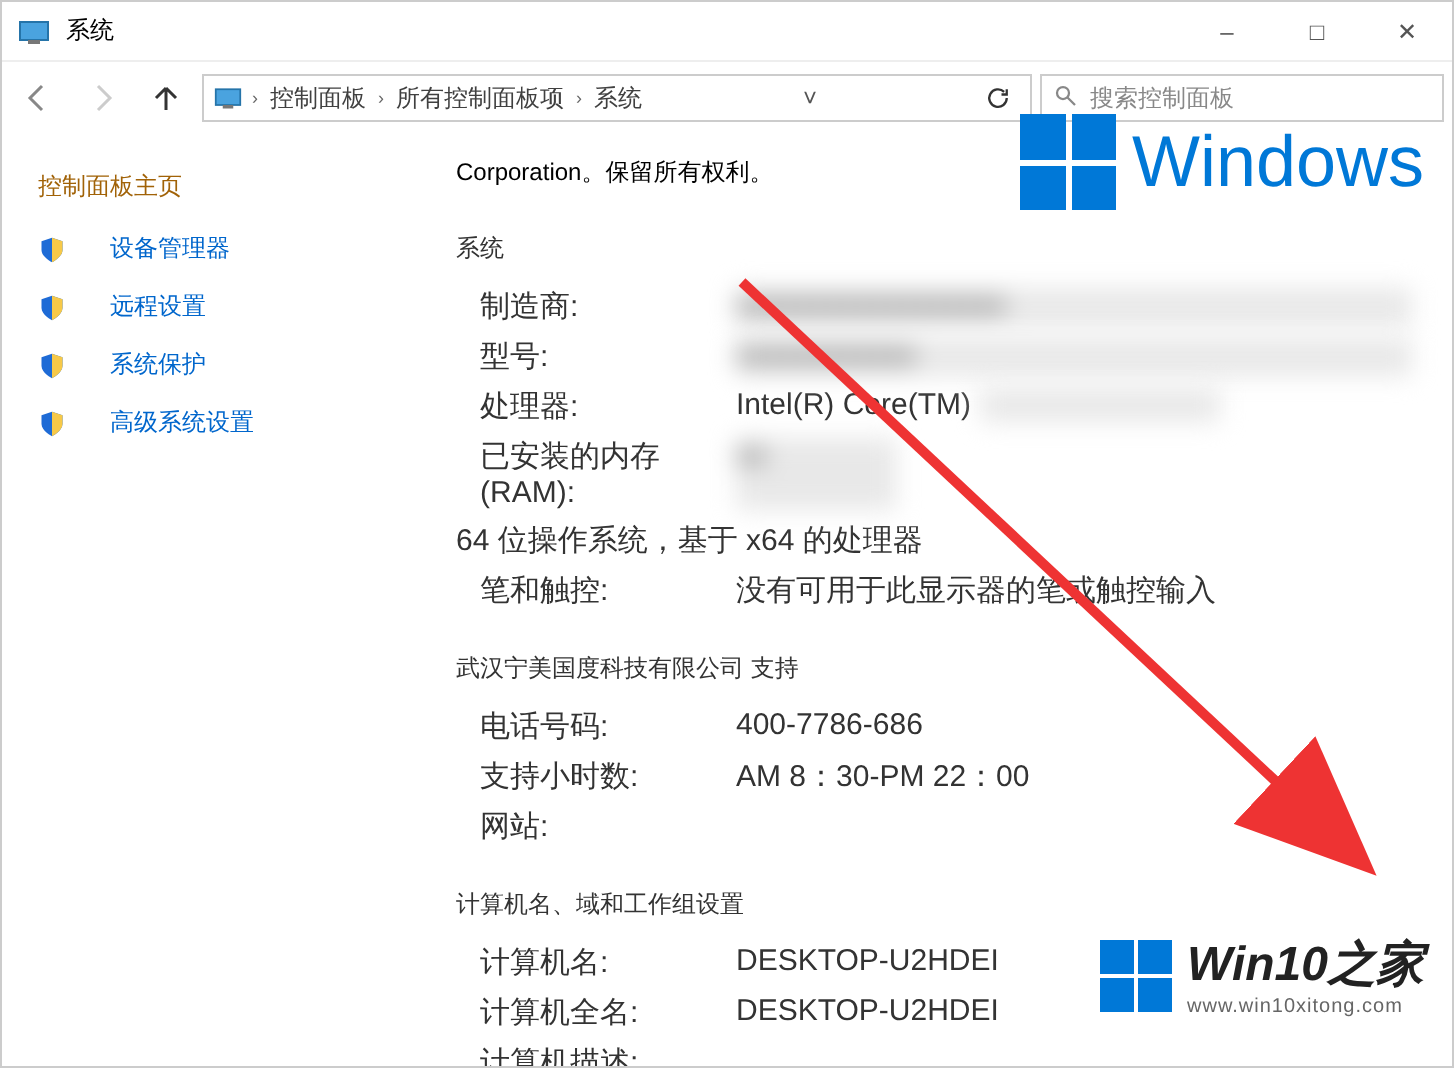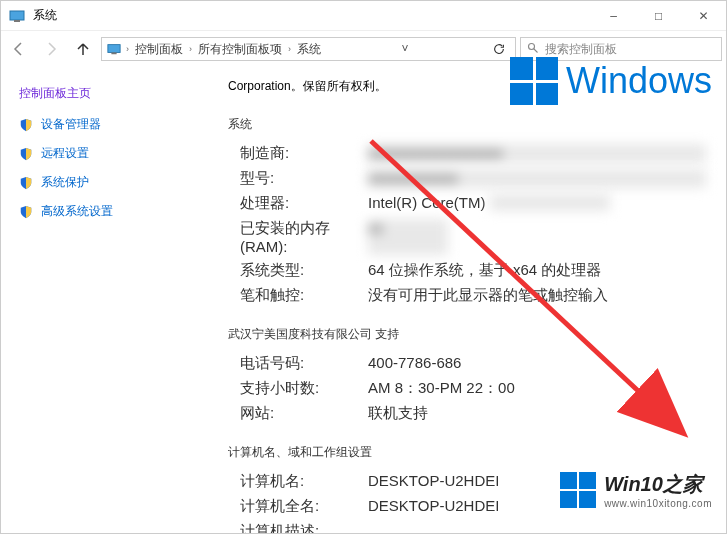--- a/index.html
+++ b/index.html
@@ -22,22 +22,22 @@
   .addrbox .chev { color: #666; font-size: 9px; }
   .refresh { width: 24px; margin-left:auto; color:#555; cursor:pointer; display:flex;align-items:center;justify-content:center;}
   .searchbox { width: 202px; height: 24px; border: 1px solid #ccc; display: flex; align-items: center; padding: 0 6px; color: #777; background:#fff;}
   .searchbox .sicon { margin-right: 6px; }
   .searchbox input { border:none; outline:none; width:100%; font-size:12px; color:#333;}
   .searchbox input::placeholder{color:#888;}
   
   
   .main { display: flex; height: calc(534px - 30px - 36px); }
   .sidebar { width: 195px; padding: 18px 0 0 18px; }
-  .sidehead { color: #6d28d9; font-size: 12px; margin-bottom: 14px; cursor:pointer; }
-  .sideitem { display: flex; align-items: center; gap: 8px; margin-bottom: 12px; cursor:pointer;}
+  .sidehead { color: #a16207; font-size: 12px; margin-bottom: 14px; cursor:pointer; }
+  .sideitem { display: flex; align-items: center; gap: 22px; margin-bottom: 12px; cursor:pointer;}
   .shield { width:14px; height:14px; display:inline-flex; }
   .sidelink { color: #0066cc; font-size: 12px; }
   
   .content { flex: 1; padding: 10px 20px 0 32px; position: relative; overflow:hidden;}
   .corp { font-size: 12px; line-height: 1.6; margin-bottom: 20px; }
   
   .sectionhead { font-size: 12px; color: #333; margin-bottom: 8px; }
   .row { display: flex; padding: 3px 0; font-size: 15px; }
   .row .lab { width: 140px; padding-left: 12px; color: #333; }
   .row .val { flex: 1; color: #333; }
@@ -53,21 +53,21 @@
   .wintxt { font-size:36px; color:#0078d7; font-weight:300; overflow:hidden; white-space:nowrap; width:160px;}
   
   
   .arrow-svg { position:absolute; top:130px; left:360px; width:390px; height:330px; pointer-events:none; z-index:5;}
   
   
   .watermark { position:absolute; bottom:20px; right:10px; display:flex; align-items:center; gap:8px; z-index:4; background:rgba(255,255,255,0.6); padding:4px;}
   .wmlogo { display:grid; grid-template-columns:1fr 1fr; grid-template-rows:1fr 1fr; gap:2px; width:36px;height:36px;}
   .wmlogo div{background:#0078d7;}
   .wmtxt { display:flex; flex-direction:column; }
-  .wmmain { font-size:20px; font-weight:bold; color:#222; font-style:italic;}
+  .wmmain { font-size:24px; font-weight:bold; color:#222; font-style:italic;}
   .wmsub { font-size:10px; color:#666; letter-spacing:0.5px;}
 </style>
 </head>
 <body>
 
 <div class="titlebar">
   <span class="sysicon">
     <svg width="16" height="16" viewBox="0 0 16 16">
         <rect x="1" y="3" width="14" height="9" fill="#4aa3df" stroke="#2574a9"></rect>
         <rect x="5" y="12" width="6" height="2" fill="#777"></rect>
@@ -184,42 +184,40 @@
         </div>
       <div class="row">
           <div class="lab">处理器:</div>
           <div class="val"><span>Intel(R) Core(TM)</span> <span class="blur" style="display:inline-block;width:120px;">xx</span></div>
         </div>
       <div class="row">
           <div class="lab">已安装的内存(RAM):</div>
           <div class="val blur" style="width:80px;flex:none">xx</div>
         </div>
       <div class="row">
-          <div class="lab">系统类型:</div>
           <div class="val">64 位操作系统，基于 x64 的处理器</div>
         </div>
       <div class="row">
           <div class="lab">笔和触控:</div>
           <div class="val">没有可用于此显示器的笔或触控输入</div>
         </div>
     </div>
 
     <div class="sect">
       <div class="sectionhead">武汉宁美国度科技有限公司 支持</div>
       <div class="row">
           <div class="lab">电话号码:</div>
           <div class="val">400-7786-686</div>
         </div>
       <div class="row">
           <div class="lab">支持小时数:</div>
           <div class="val">AM 8：30-PM 22：00</div>
         </div>
       <div class="row">
           <div class="lab">网站:</div>
-          <div class="val link">联机支持</div>
         </div>
     </div>
 
     <div class="sect">
       <div class="sectionhead">计算机名、域和工作组设置</div>
       <div class="row">
           <div class="lab">计算机名:</div>
           <div class="val">DESKTOP-U2HDEI</div>
         </div>
       <div class="row">

